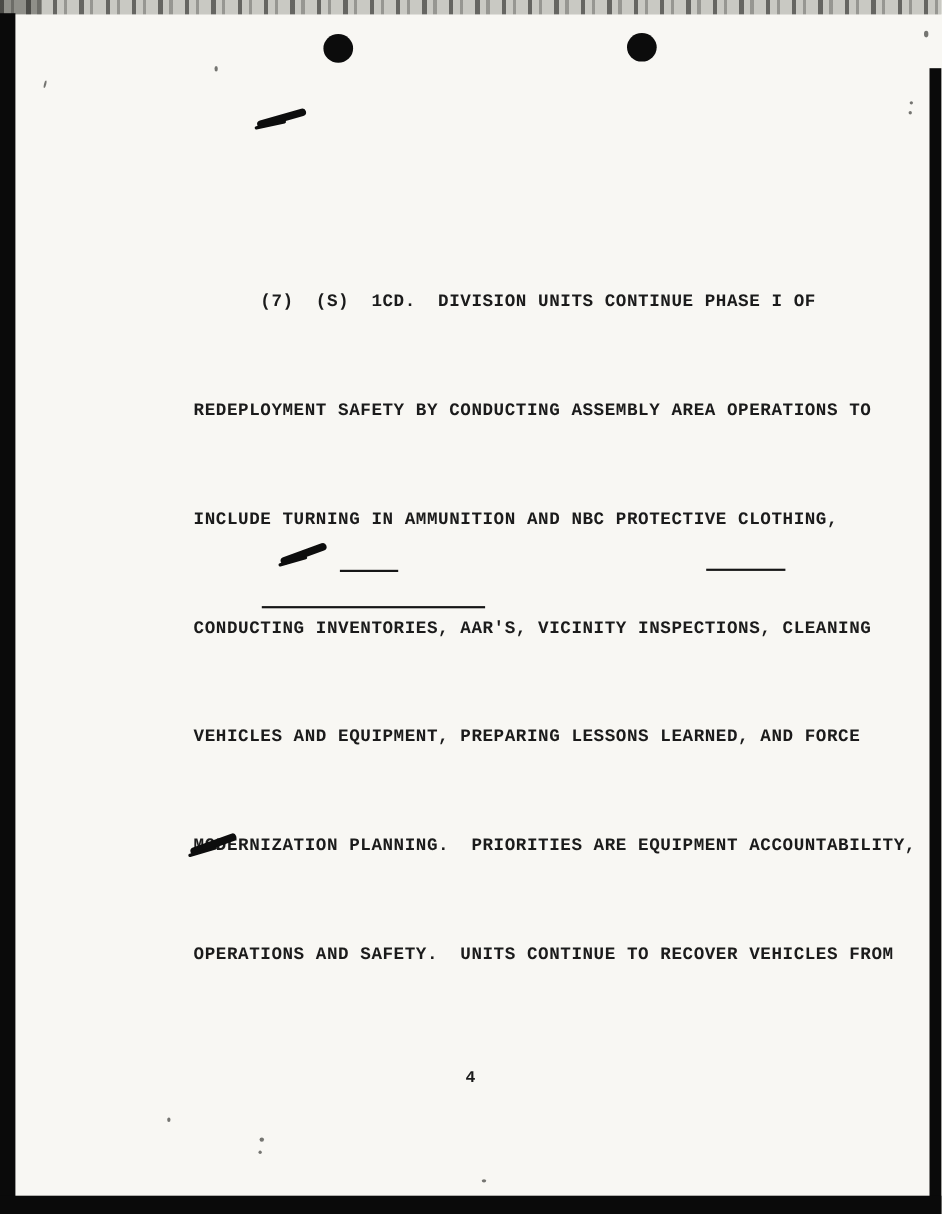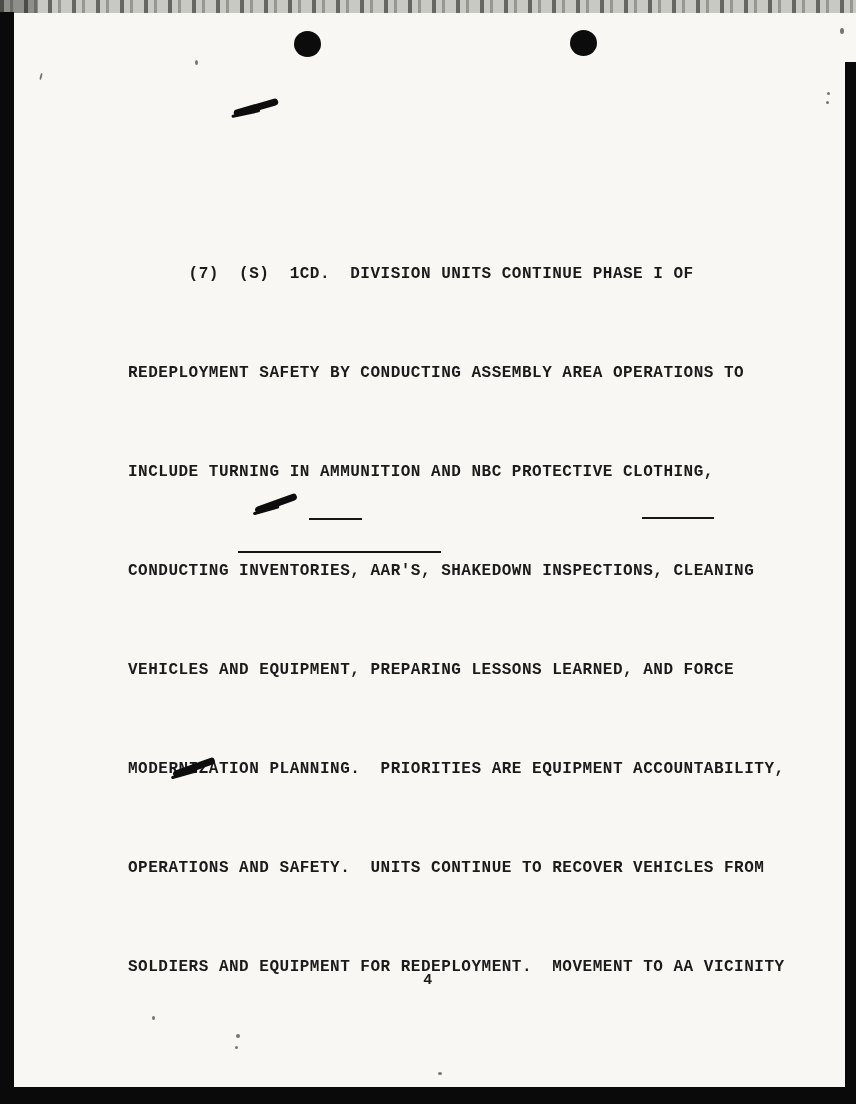--- a/index.html
+++ b/index.html
@@ -33,21 +33,21 @@
   .hp-left  { left: 294px; top: 31px; }
   .hp-right { left: 570px; top: 30px; }
 
   
   .text-body {
     position: absolute; left: 128px; top: 93px;
     font-size: 16px; font-weight: 700;
     letter-spacing: 0.5px; line-height: 33px;
     color: #1b1b1b; white-space: pre;
   }
-  .line { height: 33px; }
+  .line { height: 33px; margin-left: 48px; }
 
   
   .redaction-slash {
     position: absolute; height: 7px; background: #0d0d0d; border-radius: 4px;
   }
   .redaction-slash::after {
     content: ""; position: absolute; left: -3px; top: 5px;
     width: 62%; height: 3px; background: #0d0d0d; border-radius: 2px;
     transform: rotate(4deg);
   }
@@ -91,25 +91,24 @@
 
   <div class="hole-punch hp-left"></div>
   <div class="hole-punch hp-right"></div>
 
   <div class="text-body">
 
     <div class="para">
       <div class="line">      (7)  (S)  1CD.  DIVISION UNITS CONTINUE PHASE I OF</div>
       <div class="line">REDEPLOYMENT SAFETY BY CONDUCTING ASSEMBLY AREA OPERATIONS TO</div>
       <div class="line">INCLUDE TURNING IN AMMUNITION AND NBC PROTECTIVE CLOTHING,</div>
-      <div class="line">CONDUCTING INVENTORIES, AAR'S, SHAKEDOWN INSPECTIONS, CLEANING</div>
+      <div class="line">CONDUCTING INVENTORIES, AAR'S, VICINITY INSPECTIONS, CLEANING</div>
       <div class="line">VEHICLES AND EQUIPMENT, PREPARING LESSONS LEARNED, AND FORCE</div>
       <div class="line">MODERNIZATION PLANNING.  PRIORITIES ARE EQUIPMENT ACCOUNTABILITY,</div>
       <div class="line">OPERATIONS AND SAFETY.  UNITS CONTINUE TO RECOVER VEHICLES FROM</div>
-      <div class="line">SOLDIERS AND EQUIPMENT FOR REDEPLOYMENT.  MOVEMENT TO AA VICINITY</div>
       
       
       
     </div>
 
     
 
     
 
   </div>

